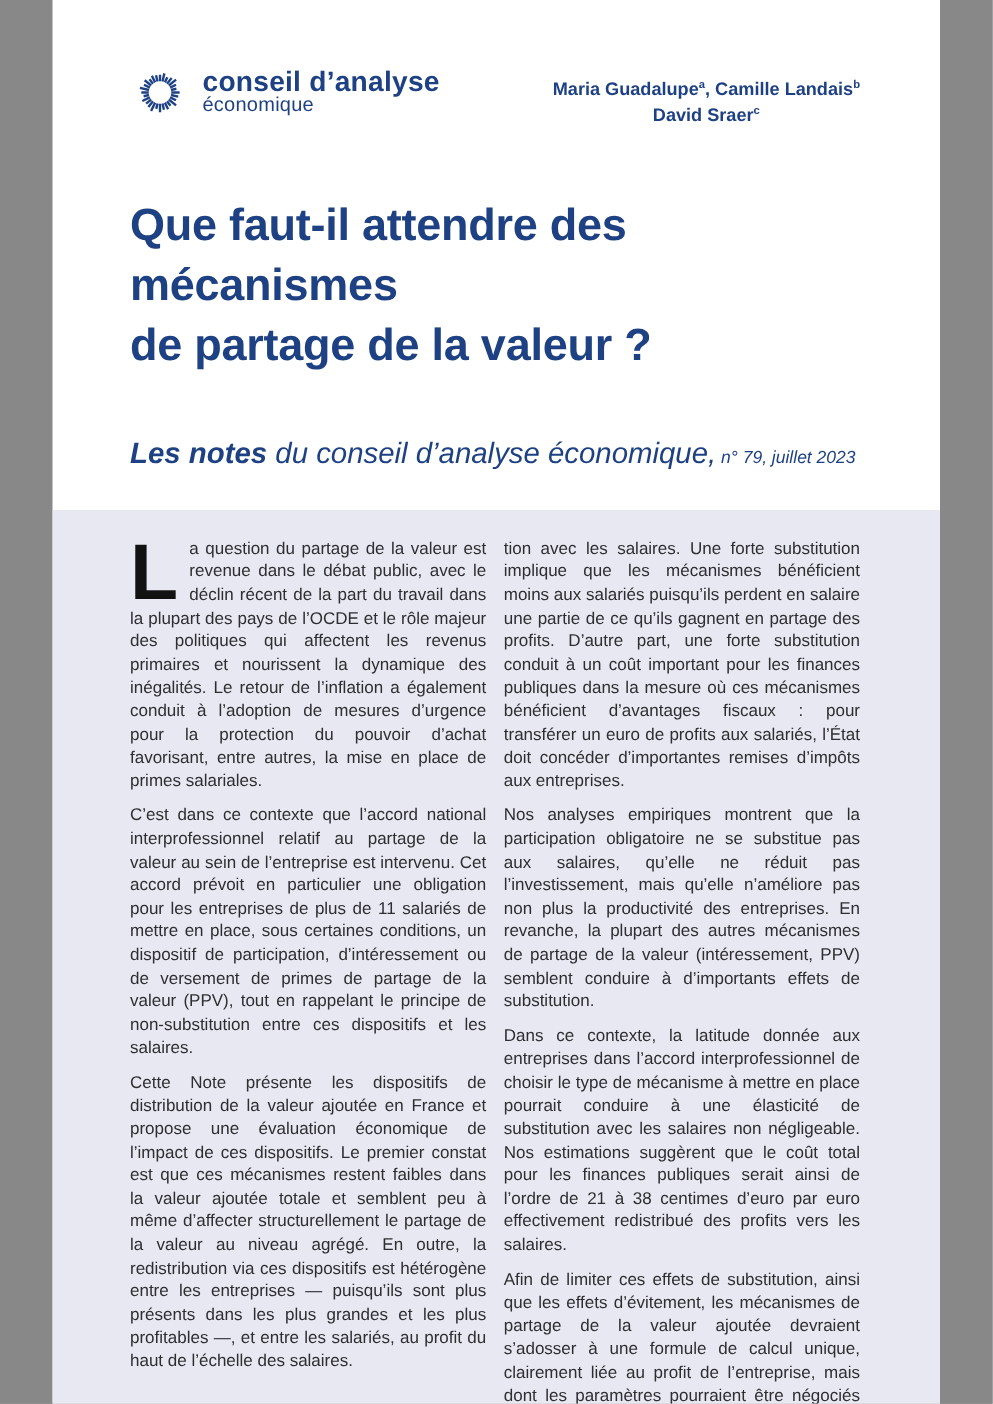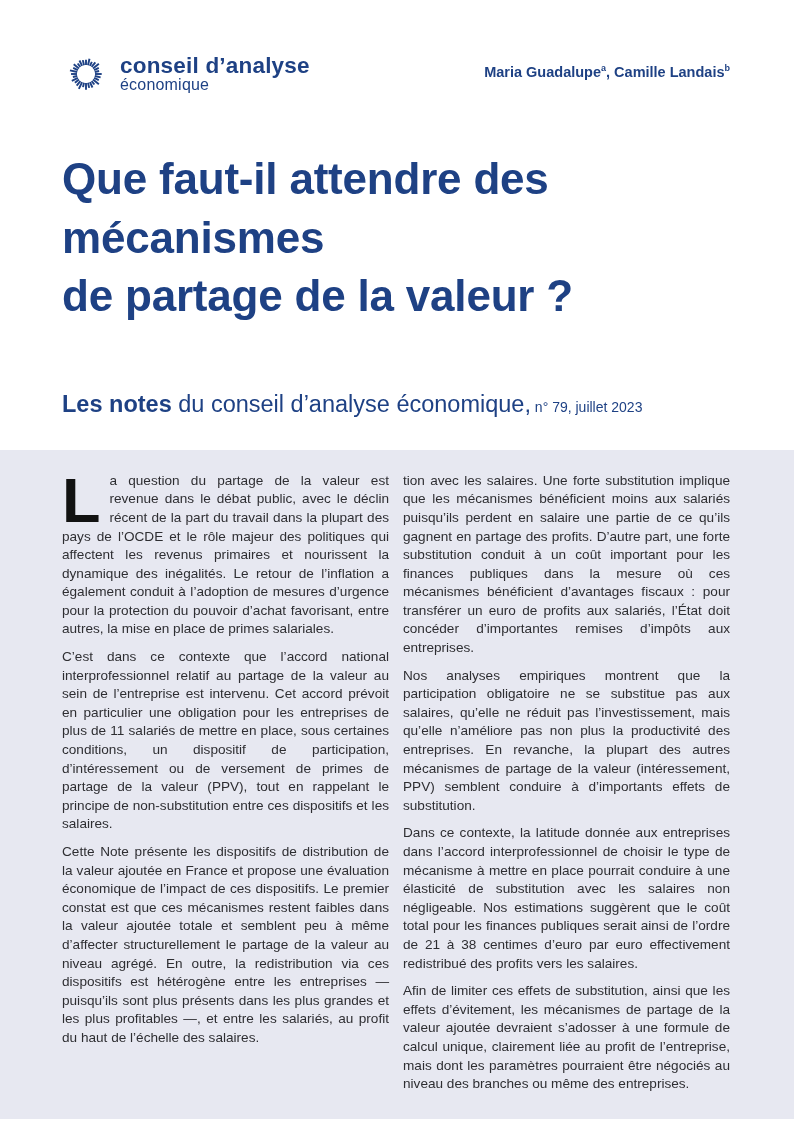--- a/index.html
+++ b/index.html
@@ -1,18 +1,18 @@
 <!DOCTYPE html>
 <html lang="fr"><head>
 <meta charset="utf-8">
 <style>
   html,body { margin:0; padding:0; background:#888; }
   .page {
     position: relative;
-    width: 794px; height: 1123px;
+    width: 710px; height: 1123px;
     margin: 0 auto;
     background: #ffffff;
     overflow: hidden;
     font-family: "Liberation Sans", sans-serif;
     color: var(--blue, #1e4184);
   }
   
   .header {
     display: flex; justify-content: space-between; align-items: flex-start;
     padding: 50px 64px 0 62px;
@@ -23,27 +23,27 @@
   .wordmark .wm1 { font-weight: bold; font-size: 22.5px; color: var(--blue); }
   .wordmark .wm2 { font-weight: normal; font-size: 16px; color: var(--blue); }
   .authors {
     text-align: center; font-weight: bold; font-size: 14.5px;
     color: var(--blue); line-height: 1.45; padding-top: 12px;
   }
   sup { font-size: 9px; font-weight: bold; vertical-align: super; line-height: 0; }
   
   .title {
     margin: 52px 64px 0 62px;
-    font-size: 44px; font-weight: bold; color: var(--blue);
+    font-size: 36px; font-weight: bold; color: var(--blue);
     line-height: 1.33; letter-spacing: -0.2px;
     white-space: pre-line;
   }
   .series {
-    margin: 64px 64px 0 62px;
-    color: var(--blue); font-size: 23.5px; line-height: 1.2;
+    margin: 48px 64px 0 62px;
+    color: var(--blue); font-size: 23.5px; line-height: 1.2; font-style: italic;
   }
   .series .bold { font-weight: bold; }
   .series .issue { font-size: 14px; }
   
   .band {
     margin-top: 32px;
     background: var(--band, #e7e8f1);
     padding: 22px 64px 16px 62px;
     display: flex; gap: 14px;
     min-height: 540px;
@@ -112,20 +112,21 @@
             <line x1="22.00" y1="15.23" x2="20.84" y2="10.16"></line>
           </g>
       </svg>
       <div class="wordmark">
         <div class="wm1">conseil d’analyse</div>
         <div class="wm2">économique</div>
       </div>
     </div>
     <div class="authors">
       <div><span>Maria Guadalupe</span><sup>a</sup><span>, </span><span>Camille Landais</span><sup>b</sup></div>
+      <div><span>David Sraer</span><sup>c</sup></div>
     </div>
   </div>
 
   <h1 class="title">Que faut-il attendre des mécanismes
 de partage de la valeur ?</h1>
 
   <div class="series">
     <span class="bold">Les notes</span><span> du conseil d’analyse économique,</span><span class="issue"> n° 79, juillet 2023</span>
   </div>
 

